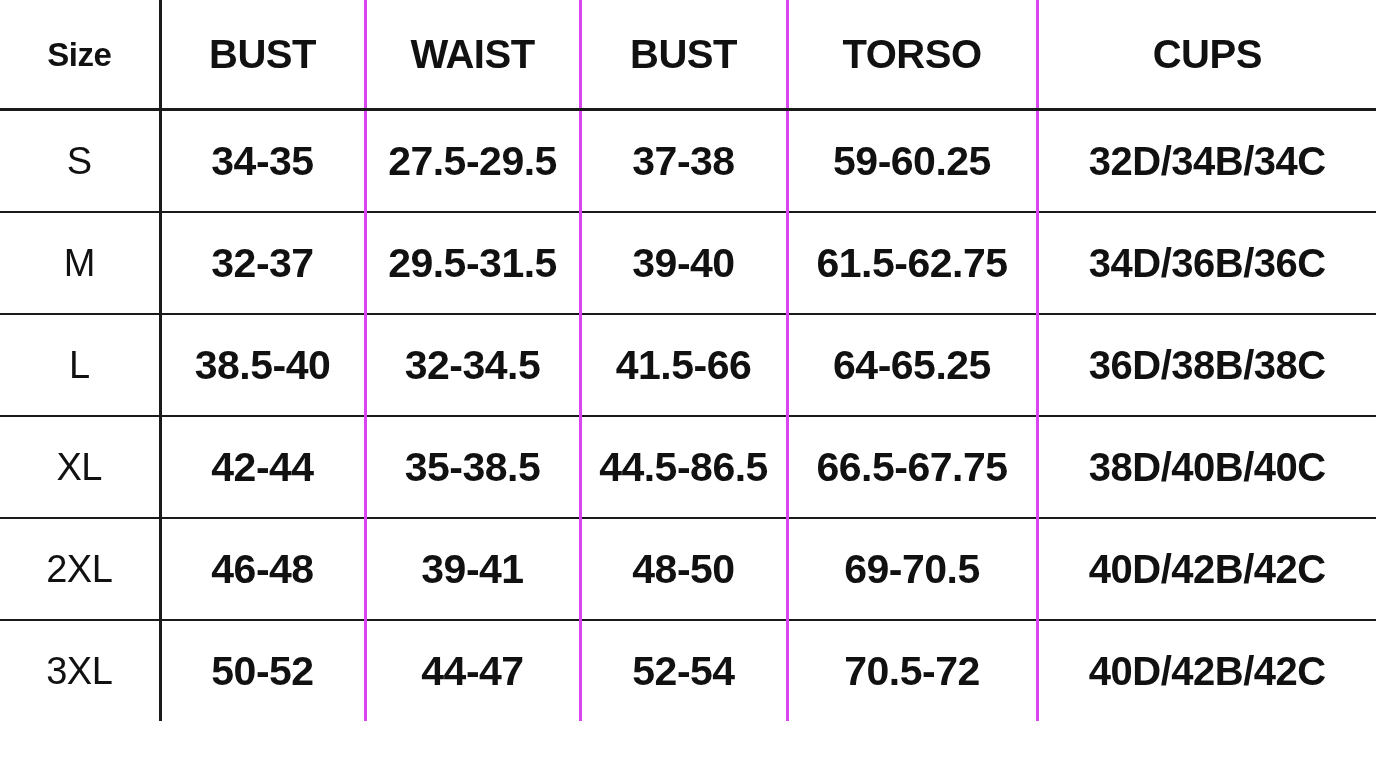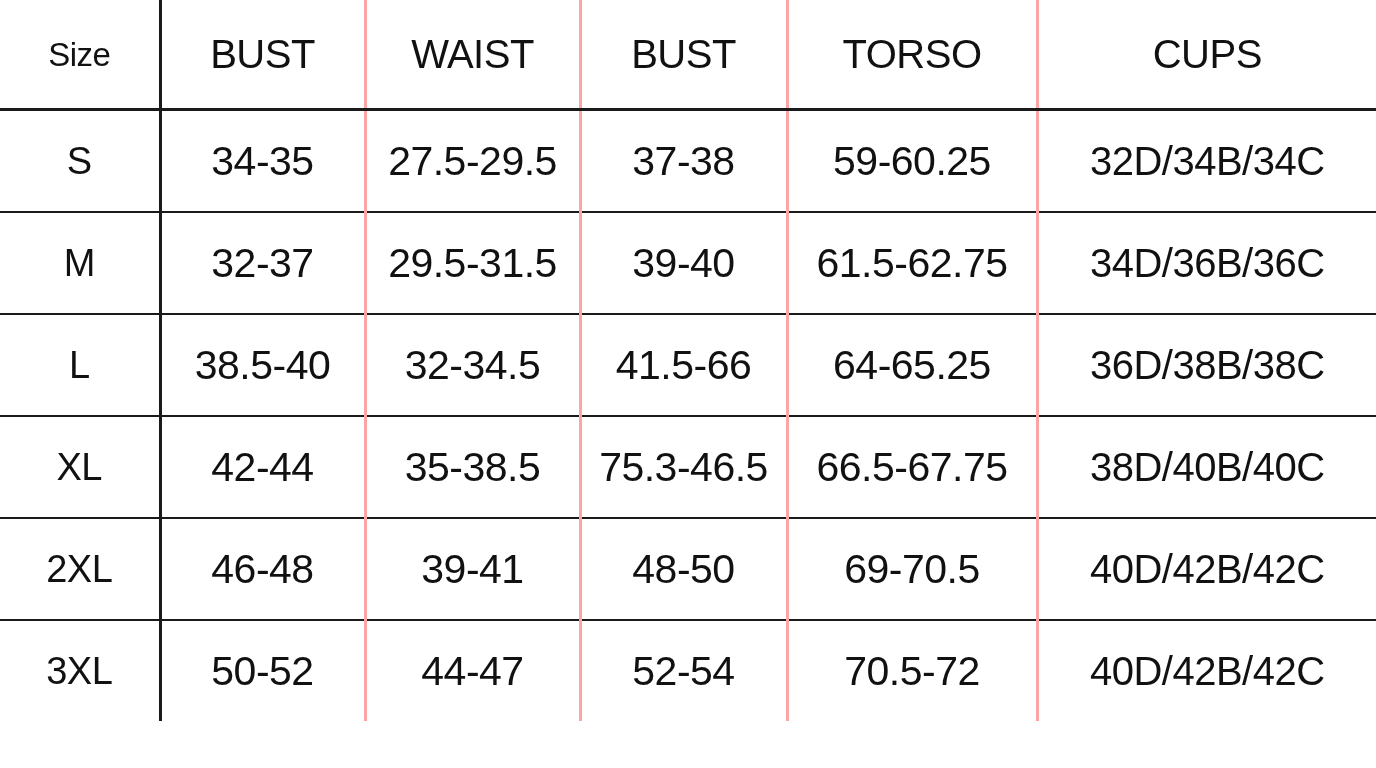--- a/index.html
+++ b/index.html
@@ -33,21 +33,21 @@
   table.size-chart col.col-hips    { width: 207px; }
   table.size-chart col.col-torso   { width: 250px; }
   table.size-chart col.col-cups    { width: 339px; }
 
   table.size-chart th,
   table.size-chart td {
     text-align: center;
     vertical-align: middle;
     padding: 0;
     height: 100px;
-    font-weight: 400;
+    font-weight: 700;
     letter-spacing: -0.5px;
     line-height: 1;
     white-space: nowrap;
   }
 
   
   table.size-chart thead th {
     height: 108px;
     font-size: 40px;
     border-bottom: 3px solid #1a1a1a;
@@ -68,21 +68,21 @@
     font-size: 38px;
     font-weight: 400;
   }
   table.size-chart tbody td.cell-cups {
     font-size: 40px;
   }
 
   
   table.size-chart th.vsep,
   table.size-chart td.vsep {
-    border-right: 3px solid #fca5a5;
+    border-right: 3px solid #d946ef;
   }
   
   table.size-chart th.first-col,
   table.size-chart td.first-col {
     border-right: 3px solid #1a1a1a;
   }
 </style>
 </head>
 <body>
 
@@ -128,21 +128,21 @@
         <td class="vsep">38.5-40</td>
         <td class="vsep">32-34.5</td>
         <td class="vsep">41.5-66</td>
         <td class="vsep">64-65.25</td>
         <td class="cell-cups">36D/38B/38C</td>
       </tr>
       <tr>
         <td class="cell-size first-col">XL</td>
         <td class="vsep">42-44</td>
         <td class="vsep">35-38.5</td>
-        <td class="vsep">75.3-46.5</td>
+        <td class="vsep">44.5-86.5</td>
         <td class="vsep">66.5-67.75</td>
         <td class="cell-cups">38D/40B/40C</td>
       </tr>
       <tr>
         <td class="cell-size first-col">2XL</td>
         <td class="vsep">46-48</td>
         <td class="vsep">39-41</td>
         <td class="vsep">48-50</td>
         <td class="vsep">69-70.5</td>
         <td class="cell-cups">40D/42B/42C</td>

